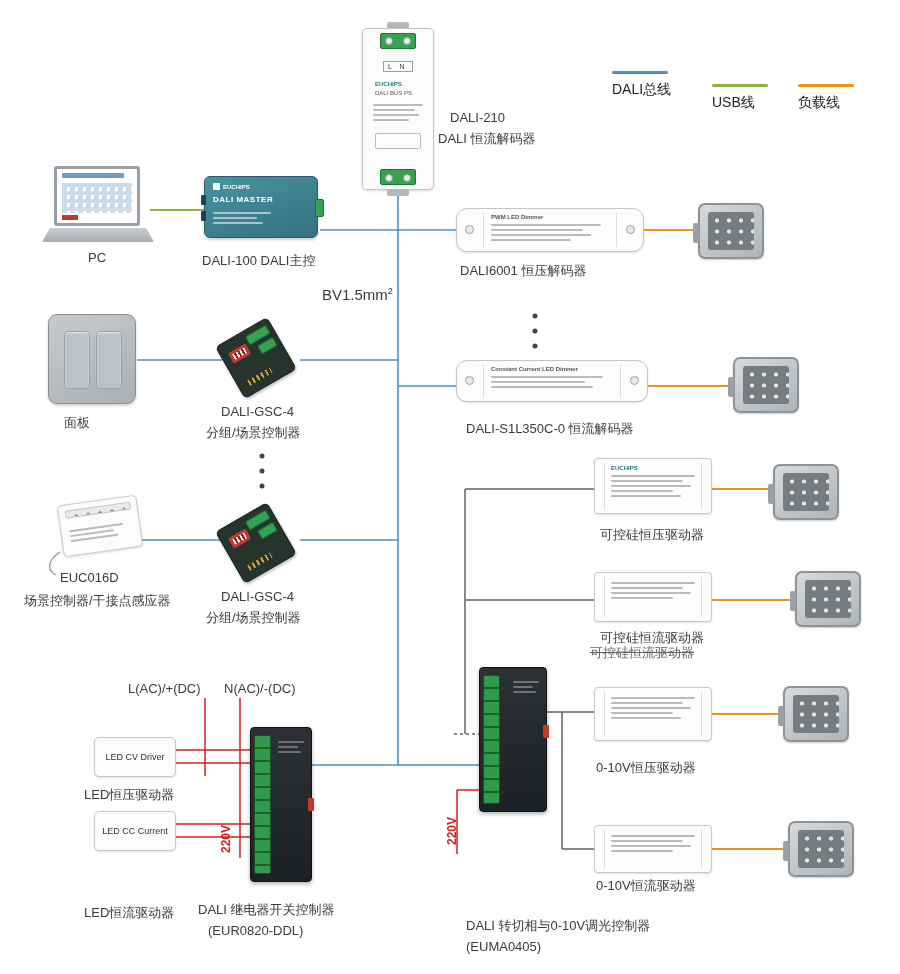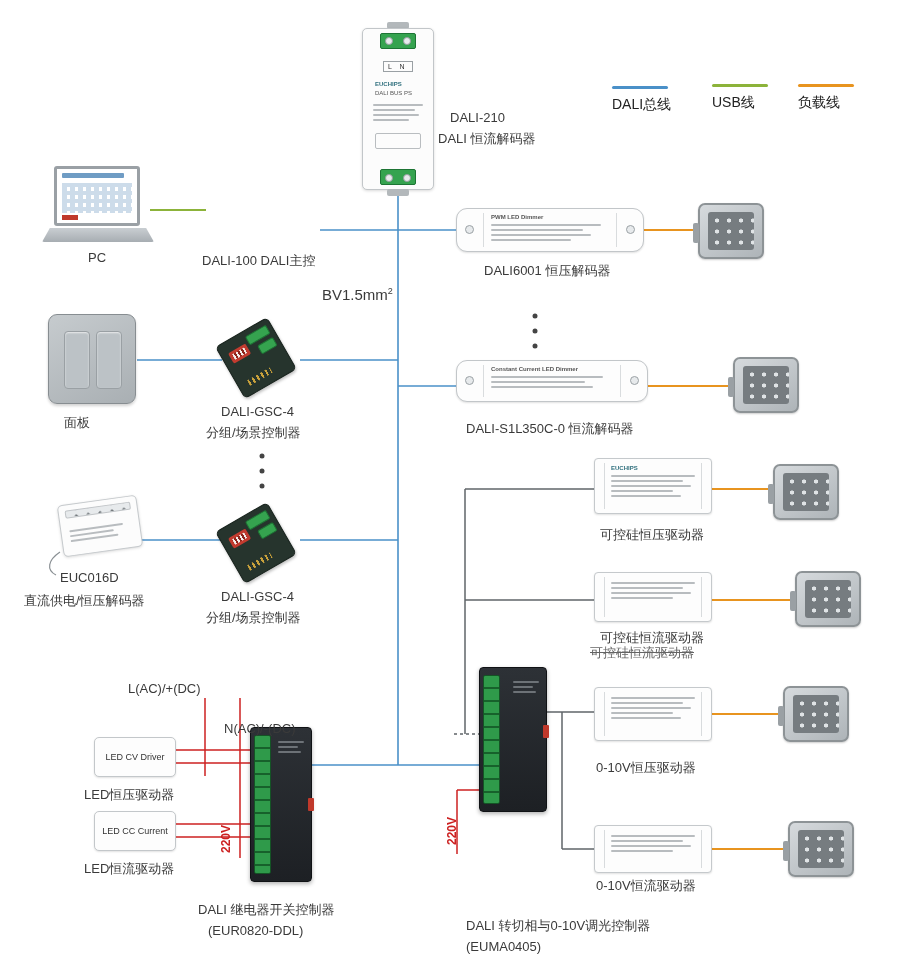--- a/index.html
+++ b/index.html
@@ -123,21 +123,21 @@
     <g fill="#444">
       <circle cx="535" cy="316" r="2.5"></circle>
         <circle cx="535" cy="331" r="2.5"></circle>
         <circle cx="535" cy="346" r="2.5"></circle>
       <circle cx="262" cy="456" r="2.5"></circle>
         <circle cx="262" cy="471" r="2.5"></circle>
         <circle cx="262" cy="486" r="2.5"></circle>
     </g>
   </svg>
 
-  <div class="legend-item" style="left:612px;top:86px">
+  <div class="legend-item" style="left:612px;top:71px">
     <div class="legend-swatch c-blue"></div>
     <span>DALI总线</span>
   </div>
   <div class="legend-item" style="left:712px;top:84px">
     <div class="legend-swatch c-green"></div>
     <span>USB线</span>
   </div>
   <div class="legend-item" style="left:798px;top:84px">
     <div class="legend-swatch c-orange"></div>
     <span>负载线</span>
@@ -168,20 +168,33 @@
 
   <div class="dev" style="left:42px;top:166px;width:112px;height:84px">
     <div class="lap-screen">
       <div class="lap-row" style="left:5px;top:4px;width:62px;height:5px"></div>
       <div class="lap-grid"></div>
       <div style="position:absolute;left:5px;bottom:3px;width:16px;height:5px;background:#c0392b"></div>
     </div>
     <div class="lap-base"></div>
   </div>
 
+  <div class="dev master" style="left:204px;top:176px;width:114px;height:62px">
+    <div style="position:absolute;left:8px;top:6px;width:7px;height:7px;background:#fff;border-radius:1px"></div>
+    <div class="tiny" style="position:absolute;left:18px;top:7px;color:#fff;font-weight:bold">EUCHIPS</div>
+    <div style="position:absolute;left:8px;top:18px;font-size:8px;font-weight:bold;color:#fff;letter-spacing:.5px">DALI MASTER</div>
+    <div class="bars wbars" style="position:absolute;left:8px;top:32px;width:58px">
+        <i></i>
+        <i style="width:44px"></i>
+        <i style="width:50px"></i>
+      </div>
+    <div class="port"></div>
+    <div style="position:absolute;left:-4px;top:18px;width:5px;height:10px;background:#23424a;border-radius:1px"></div>
+    <div style="position:absolute;left:-4px;top:34px;width:5px;height:10px;background:#23424a;border-radius:1px"></div>
+  </div>
 
   <div class="dev capsule" style="left:456px;top:208px;width:188px;height:44px">
     <div class="cap-screw" style="left:8px"></div>
     <div class="cap-screw" style="right:8px"></div>
     <div class="cap-div" style="left:26px"></div>
     <div class="cap-div" style="right:26px"></div>
     <div class="cap-text">
       <div class="tiny" style="font-weight:bold">PWM LED Dimmer</div>
       <div class="bars" style="width:110px">
           <i></i>
@@ -345,36 +358,36 @@
           <i style="width:62px"></i>
         </div>
     </div>
   </div>
 
   <div class="lbl" style="left:450px;top:110px">DALI-210</div>
   <div class="lbl" style="left:438px;top:130px">DALI 恒流解码器</div>
   <div class="lbl" style="left:88px;top:250px">PC</div>
   <div class="lbl" style="left:202px;top:252px">DALI-100  DALI主控</div>
   <div class="lbl" style="left:322px;top:286px;font-size:15px"><span>BV1.5mm</span><sup>2</sup></div>
-  <div class="lbl" style="left:484px;top:262px">DALI6001 恒压解码器</div>
+  <div class="lbl" style="left:460px;top:262px">DALI6001 恒压解码器</div>
   <div class="lbl" style="left:466px;top:420px">DALI-S1L350C-0  恒流解码器</div>
   <div class="lbl" style="left:64px;top:414px">面板</div>
   <div class="lbl" style="left:221px;top:404px">DALI-GSC-4</div>
   <div class="lbl" style="left:206px;top:424px">分组/场景控制器</div>
   <div class="lbl" style="left:60px;top:570px">EUC016D</div>
-  <div class="lbl" style="left:24px;top:592px">直流供电/恒压解码器</div>
+  <div class="lbl" style="left:24px;top:592px">场景控制器/干接点感应器</div>
   <div class="lbl" style="left:221px;top:589px">DALI-GSC-4</div>
   <div class="lbl" style="left:206px;top:609px">分组/场景控制器</div>
   <div class="lbl" style="left:600px;top:526px">可控硅恒压驱动器</div>
   <div class="lbl" style="left:600px;top:629px">可控硅恒流驱动器</div>
   <div class="lbl struck" style="left:590px;top:644px">可控硅恒流驱动器</div>
   <div class="lbl" style="left:128px;top:681px">L(AC)/+(DC)</div>
-  <div class="lbl" style="left:224px;top:721px">N(AC)/-(DC)</div>
+  <div class="lbl" style="left:224px;top:681px">N(AC)/-(DC)</div>
   <div class="lbl" style="left:84px;top:786px">LED恒压驱动器</div>
-  <div class="lbl" style="left:84px;top:860px">LED恒流驱动器</div>
+  <div class="lbl" style="left:84px;top:904px">LED恒流驱动器</div>
   <div class="vtext" style="left:206px;top:832px">220V</div>
   <div class="vtext" style="left:432px;top:824px">220V</div>
   <div class="lbl" style="left:198px;top:901px">DALI 继电器开关控制器</div>
   <div class="lbl" style="left:208px;top:923px">(EUR0820-DDL)</div>
   <div class="lbl" style="left:466px;top:917px">DALI 转切相与0-10V调光控制器</div>
   <div class="lbl" style="left:466px;top:939px">(EUMA0405)</div>
   <div class="lbl" style="left:596px;top:759px">0-10V恒压驱动器</div>
   <div class="lbl" style="left:596px;top:877px">0-10V恒流驱动器</div>
 
 </div>

